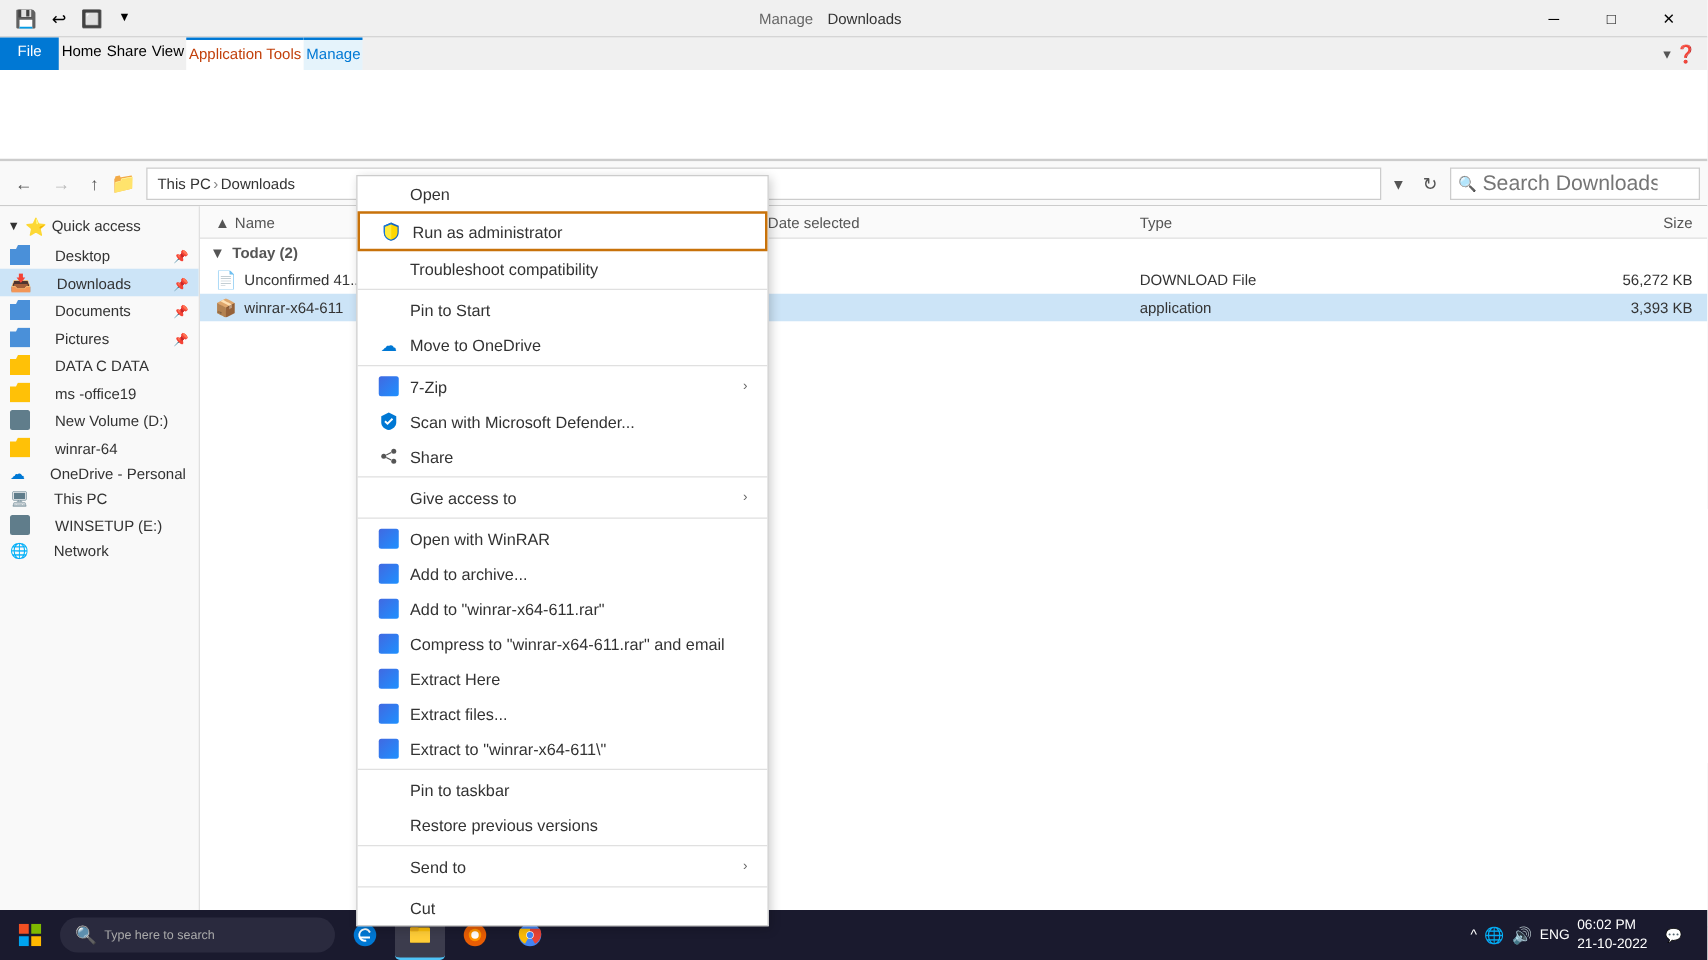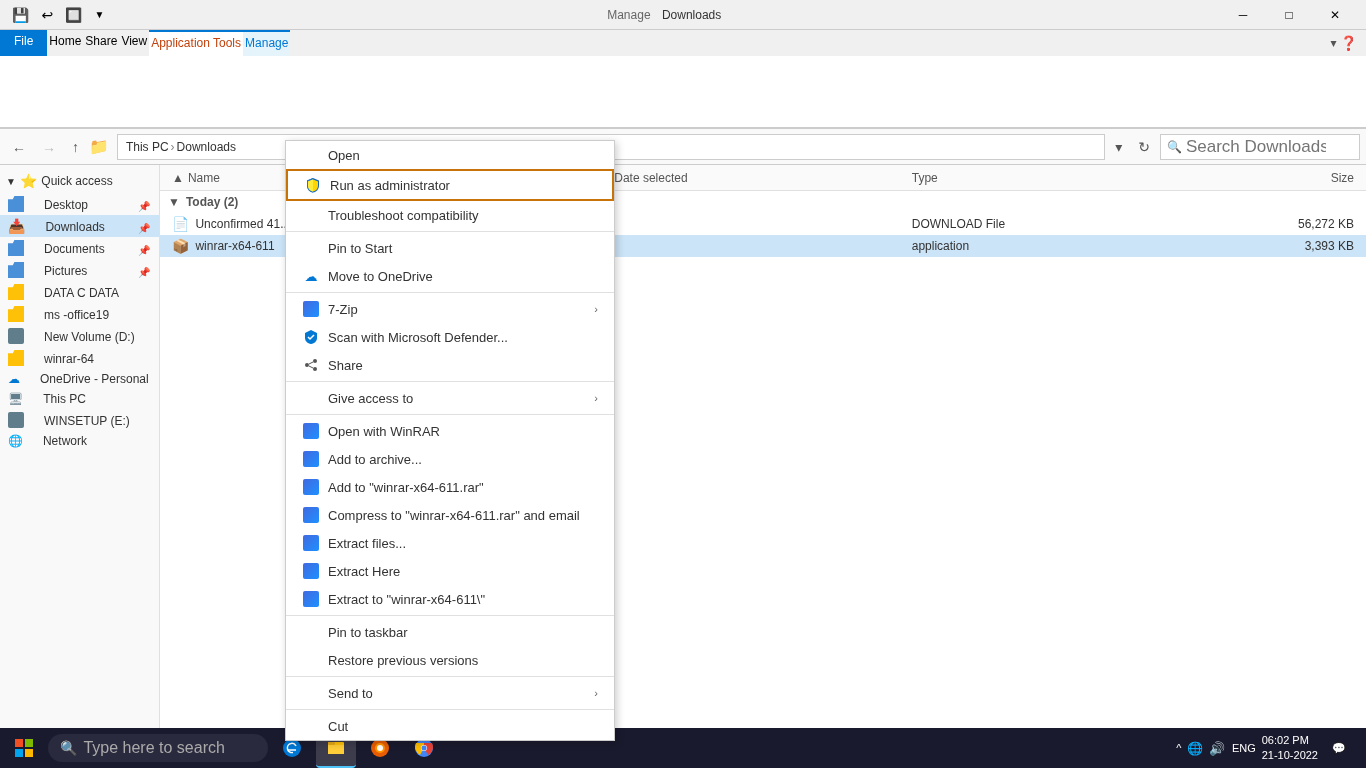--- a/index.html
+++ b/index.html
@@ -69,21 +69,21 @@
     .ctx-item .submenu-arrow { margin-left: auto; font-size: 11px; color: #666; }
     .ctx-item .item-icon { width: 18px; height: 18px; flex-shrink: 0; display: flex; align-items: center; justify-content: center; }
 
     
     .winrar-icon { width: 16px; height: 16px; background: linear-gradient(135deg, #4169e1, #1e90ff); border-radius: 2px; }
 
     
     #taskbar { position: absolute; bottom: 0; left: 0; right: 0; height: 40px; background: #1a1a2e; display: flex; align-items: center; padding: 0 4px; gap: 4px; }
     #taskbar .start-btn { width: 40px; height: 40px; display: flex; align-items: center; justify-content: center; cursor: pointer; }
     #taskbar .search-bar { display: flex; align-items: center; background: #2a2a3e; border-radius: 20px; height: 28px; padding: 0 12px; gap: 6px; min-width: 220px; }
-    #taskbar .search-bar input { background: none; border: none; color: white; font-size: 16px; outline: none; width: 160px; }
+    #taskbar .search-bar input { background: none; border: none; color: white; font-size: 10px; outline: none; width: 160px; }
     #taskbar .search-bar input::placeholder { color: #aaa; }
     #taskbar .taskbar-icons { display: flex; gap: 4px; }
     #taskbar .taskbar-icon { width: 40px; height: 40px; display: flex; align-items: center; justify-content: center; cursor: pointer; border-radius: 4px; }
     #taskbar .taskbar-icon.active { background: rgba(255,255,255,0.15); border-bottom: 2px solid #4fc3f7; }
     #taskbar .sys-tray { margin-left: auto; display: flex; align-items: center; gap: 6px; color: white; font-size: 11px; padding: 0 8px; }
     #taskbar .sys-tray .time { line-height: 1.4; }
     #taskbar .notification-icon { width: 30px; height: 40px; display: flex; align-items: center; justify-content: center; cursor: pointer; color: white; }
 
     
     .folder-icon-yellow { display: inline-block; width: 16px; height: 14px; background: #ffc107; clip-path: polygon(0 20%, 30% 20%, 40% 0%, 100% 0%, 100% 100%, 0 100%); }
@@ -348,27 +348,27 @@
   <div class="ctx-item">
     <span class="item-icon">
         <div class="winrar-icon"></div>
       </span>
     <span>Compress to "winrar-x64-611.rar" and email</span>
   </div>
   <div class="ctx-item">
     <span class="item-icon">
         <div class="winrar-icon"></div>
       </span>
+    <span>Extract Here</span>
+  </div>
+  <div class="ctx-item">
+    <span class="item-icon">
+        <div class="winrar-icon"></div>
+      </span>
     <span>Extract files...</span>
-  </div>
-  <div class="ctx-item">
-    <span class="item-icon">
-        <div class="winrar-icon"></div>
-      </span>
-    <span>Extract Here</span>
   </div>
   <div class="ctx-item">
     <span class="item-icon">
         <div class="winrar-icon"></div>
       </span>
     <span>Extract to "winrar-x64-611\"</span>
   </div>
   <div class="ctx-separator"></div>
   <div class="ctx-item">
     <span class="item-icon"></span>

